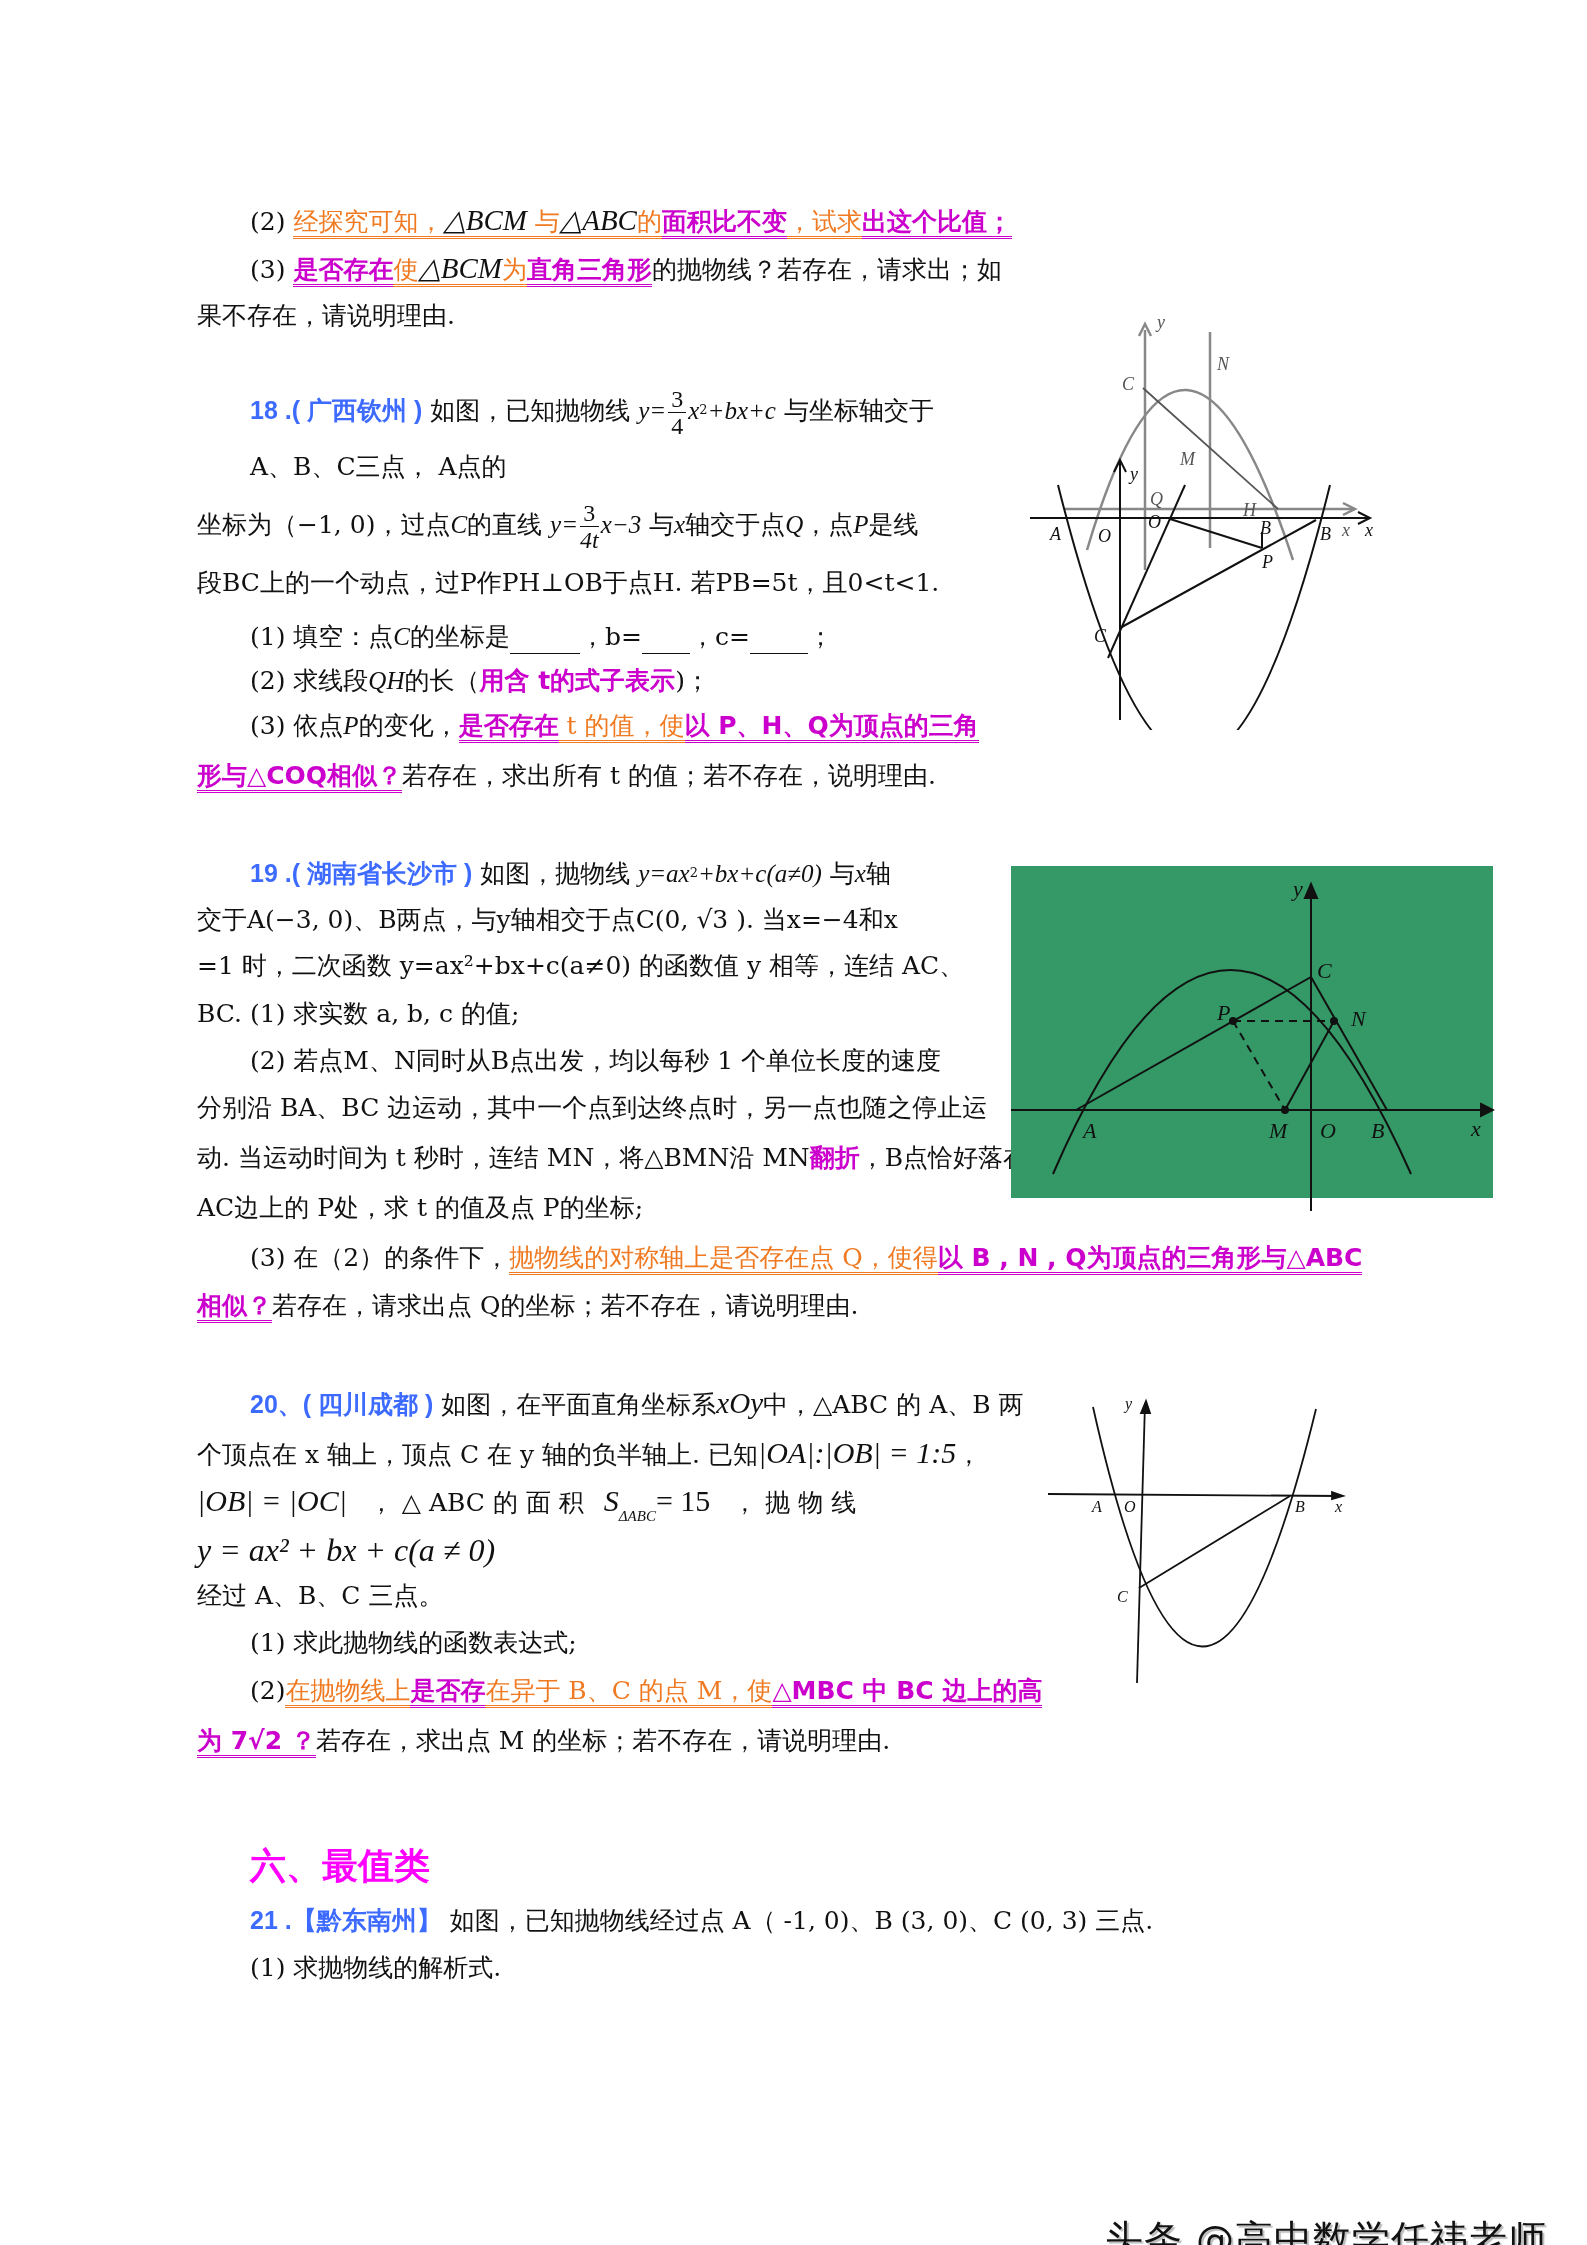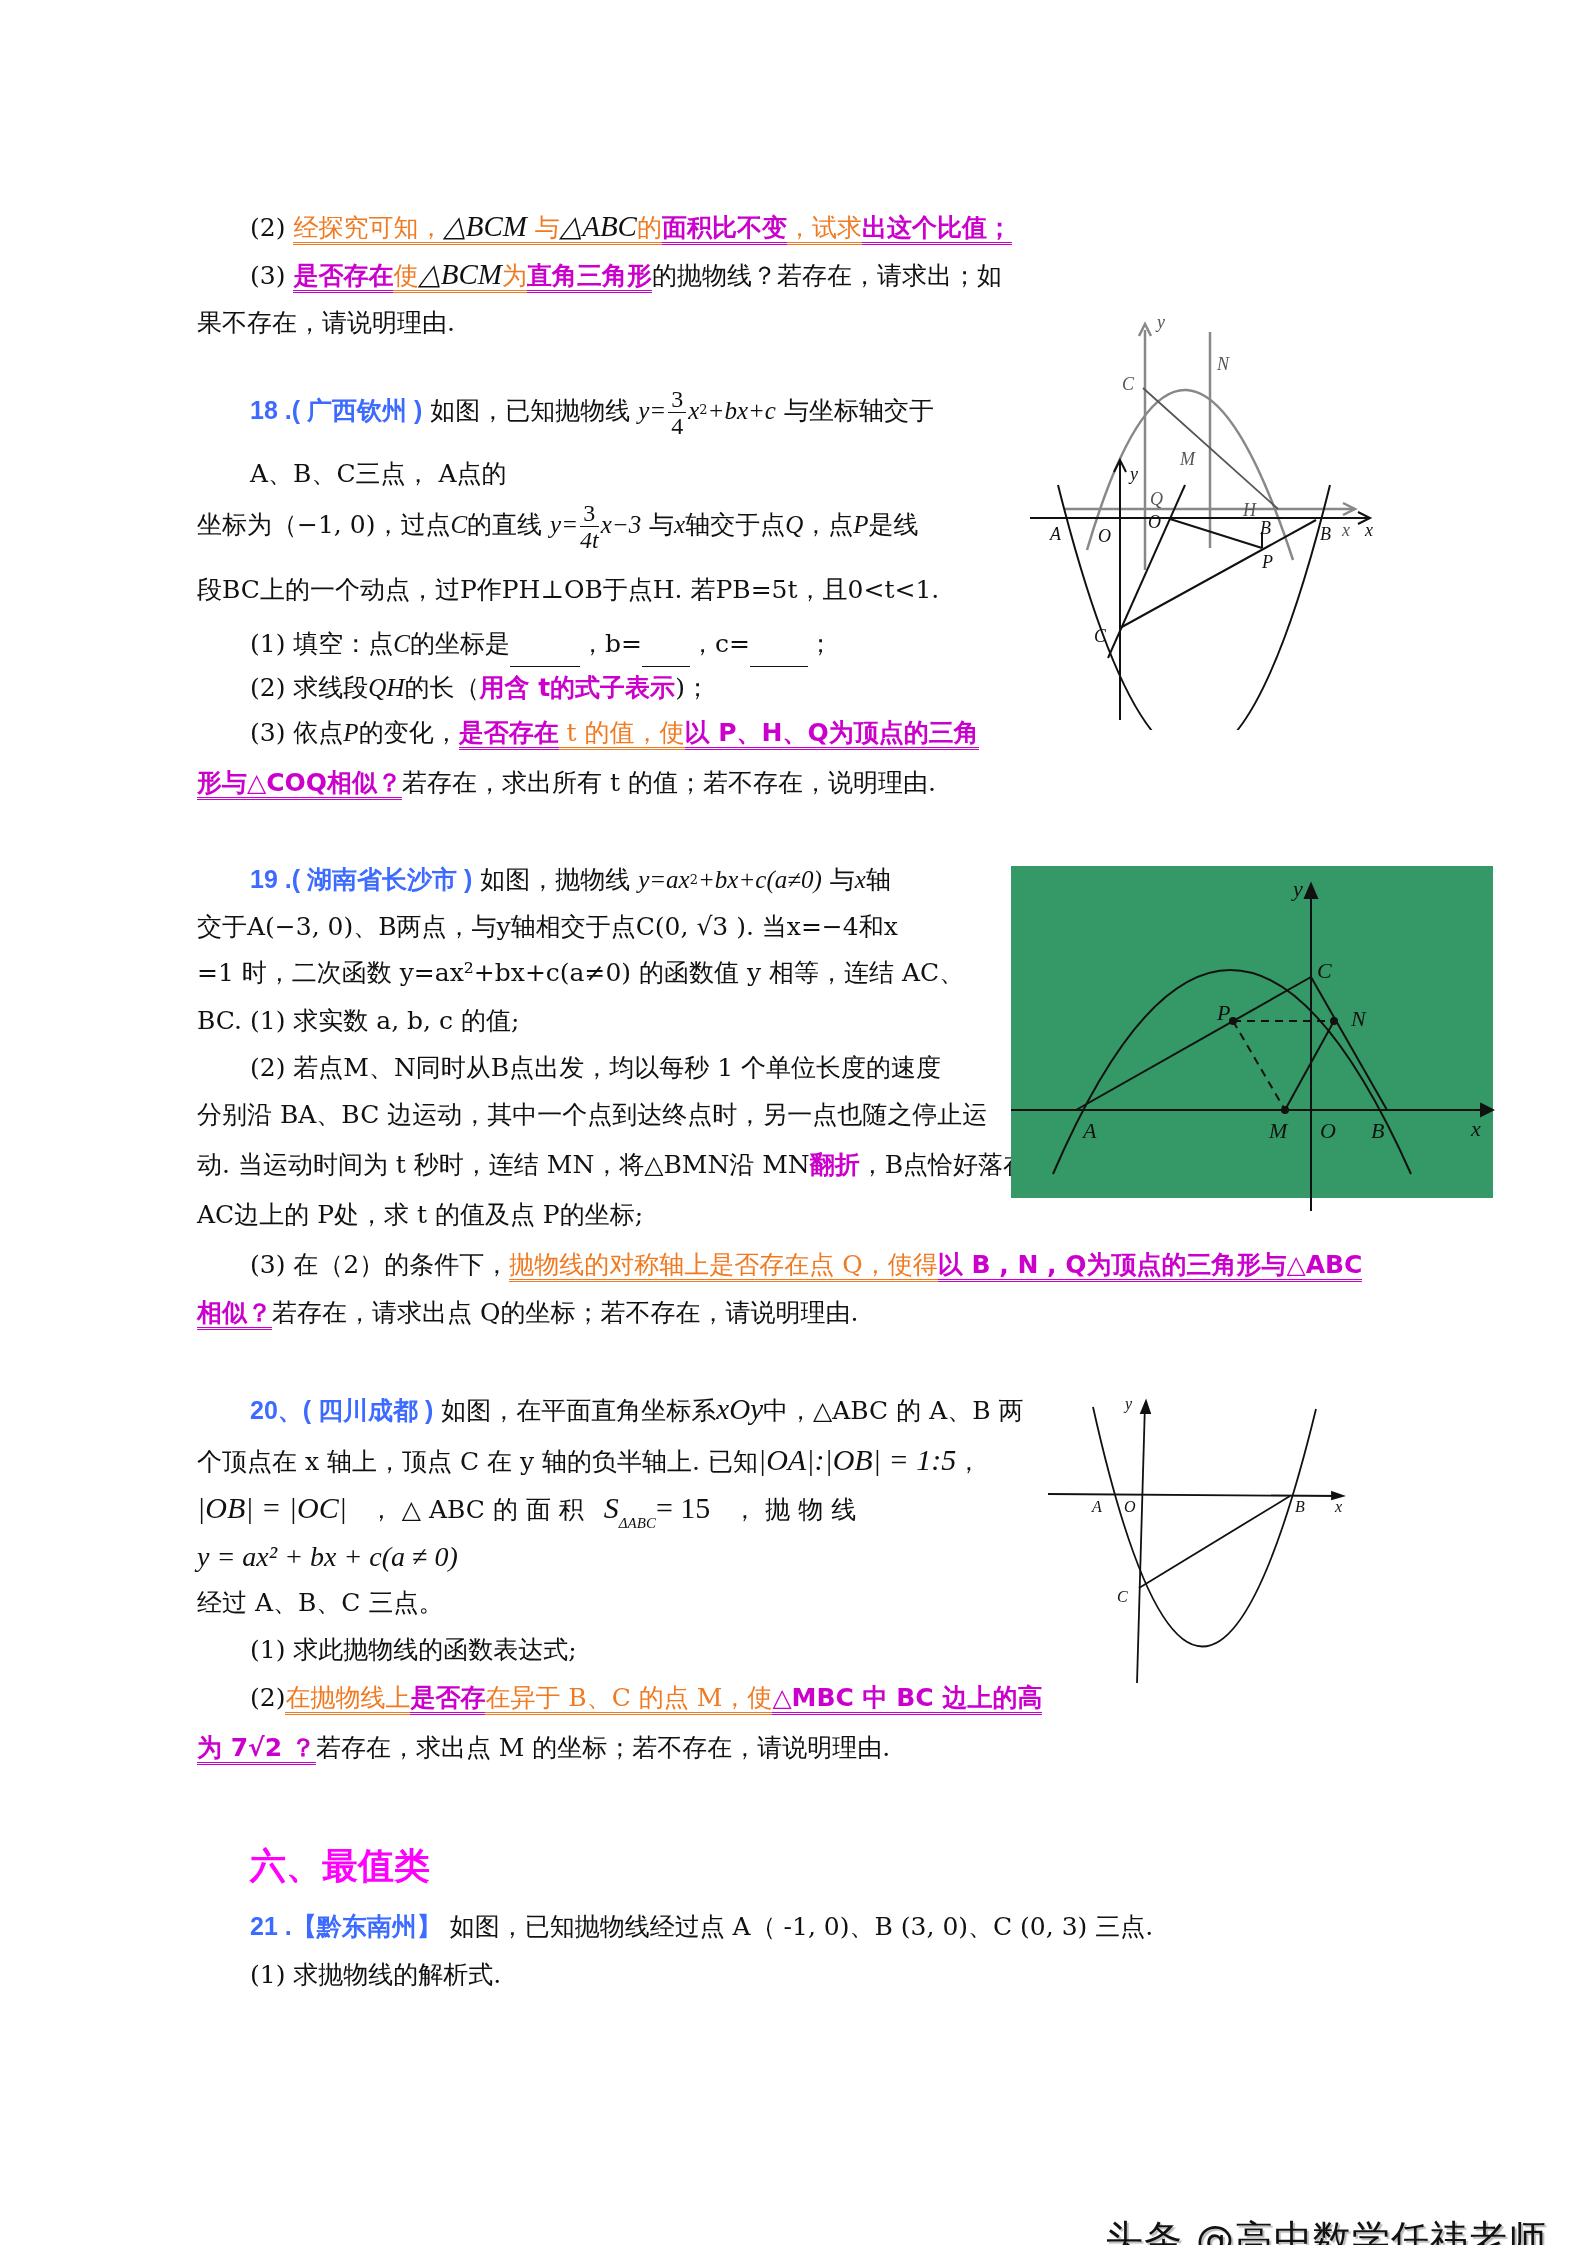--- a/index.html
+++ b/index.html
@@ -1,18 +1,18 @@
 <!DOCTYPE html>
 <html><head>
 <meta charset="utf-8">
 <style>
   html, body { margin:0; padding:0; background:#ffffff; }
   body { width:1587px; height:2245px; position:relative; overflow:hidden;
          font-family:"DejaVu Serif","Liberation Serif",serif; color:#111; }
-  .line { position:absolute; left:0; white-space:nowrap; font-size:25px; line-height:47px; }
+  .line { position:absolute; left:0; white-space:nowrap; font-size:25px; line-height:34px; }
   .ind { left:250px; }
   .flush { left:197px; }
   .m { font-family:"Liberation Serif",serif; font-style:italic; }
   .org { color:#f07a22; }
   .pur { color:#cc00cc; font-family:"DejaVu Sans","Liberation Sans",sans-serif; font-weight:bold; }
   .uo { border-bottom:3px double #f07a22; }
   .up { border-bottom:3px double #cc00cc; }
   .blue { color:#3d6bff; font-family:"Liberation Sans","DejaVu Sans",sans-serif; font-weight:bold; }
   .frac { display:inline-block; vertical-align:middle; text-align:center; font-family:"Liberation Serif",serif; font-size:24px; line-height:26px; margin:0 2px; }
   .frac .n { display:block; border-bottom:1.5px solid #111; padding:0 3px; }
@@ -174,21 +174,21 @@
 <div class="line flush" style="top:1436px;">
   <span>个顶点在 x 轴上，顶点 C 在 y 轴的负半轴上. 已知</span><span class="abs">|OA|:|OB| = 1:5</span><span>，</span>
 </div>
 <div class="line flush" style="top:1484px;">
   <span class="abs">|OB| = |OC|</span>
   <span style="margin-left:14px;">，  △  ABC  的  面  积</span>
   <span class="abs" style="margin-left:12px;">S</span><span class="m" style="font-size:15px;vertical-align:-10px;">ΔABC</span><span class="abs" style="font-style:normal;">= 15</span>
   <span style="margin-left:14px;">，  抛  物  线</span>
 </div>
 <div class="line flush" style="top:1533px;">
-  <span class="abs" style="font-size:28px;">y = ax² + bx + c(a ≠ 0)</span>
+  <span class="abs" style="font-size:32px;">y = ax² + bx + c(a ≠ 0)</span>
 </div>
 <div class="line flush" style="top:1579px;">经过 A、B、C 三点。</div>
 <div class="line ind" style="top:1626px;text-align:center;">(1) 求此抛物线的函数表达式;</div>
 <div class="line ind" style="top:1674px;">
   <span>(2)</span><span class="org uo">在抛物线上</span><span class="pur up">是否存</span><span class="org uo">在异于 B、C 的点 M，使</span><span class="pur up">△MBC 中 BC 边上的高</span>
 </div>
 <div class="line flush" style="top:1724px;">
   <span class="pur up">为 7√2 ？</span><span>若存在，求出点 M 的坐标；若不存在，请说明理由.</span>
 </div>
 

